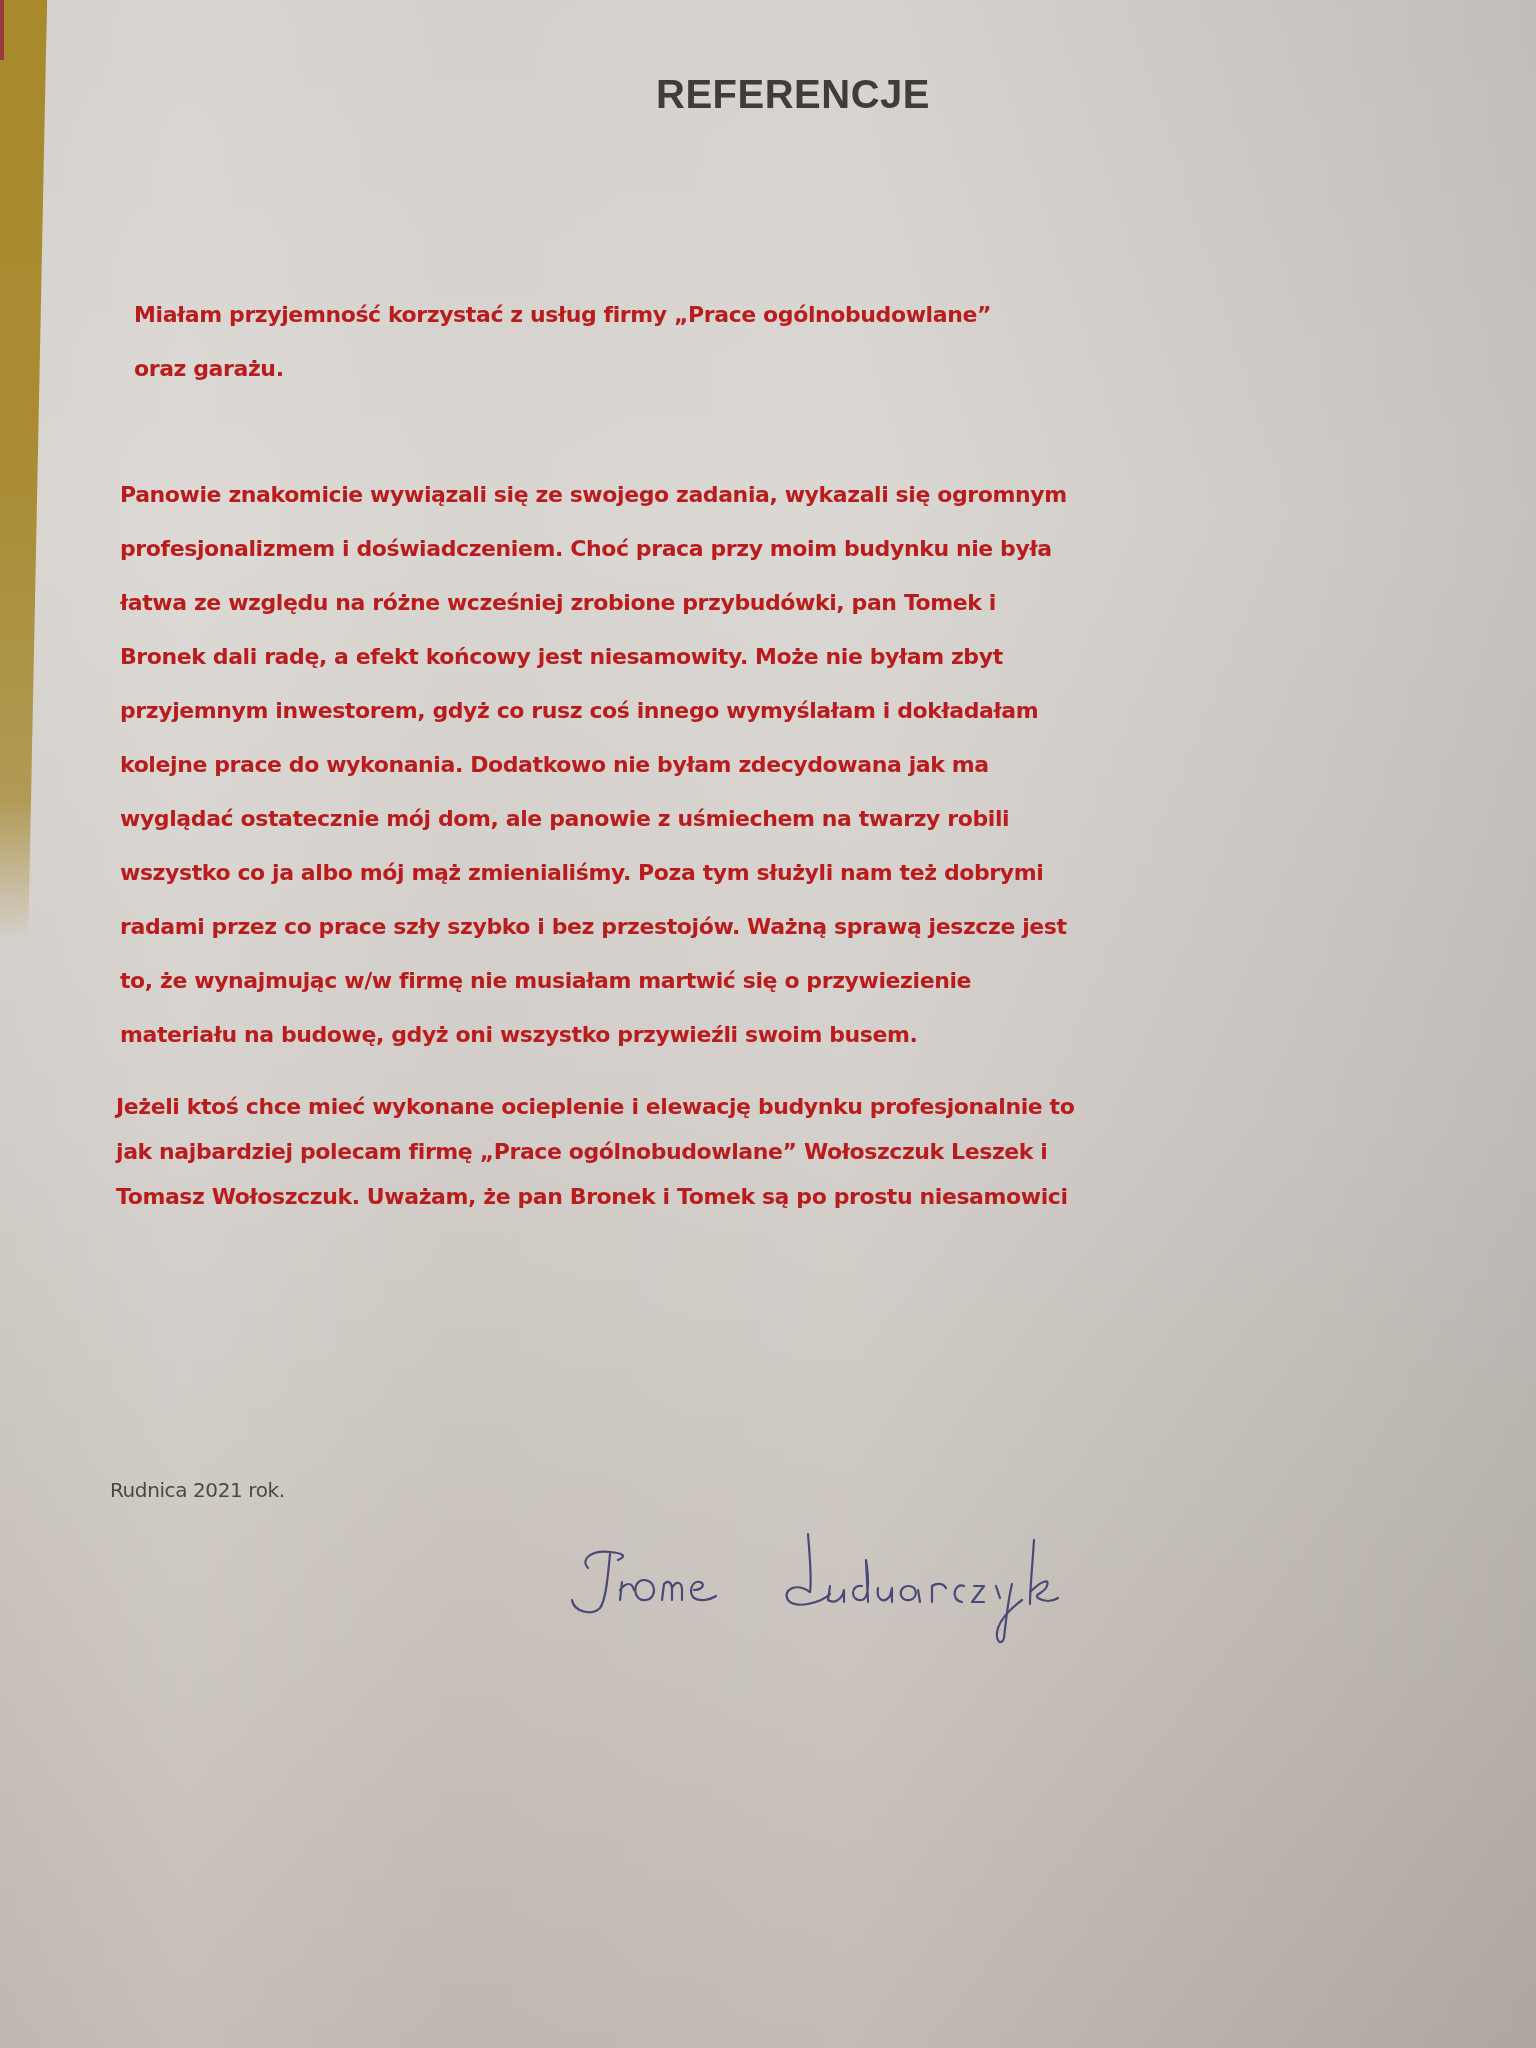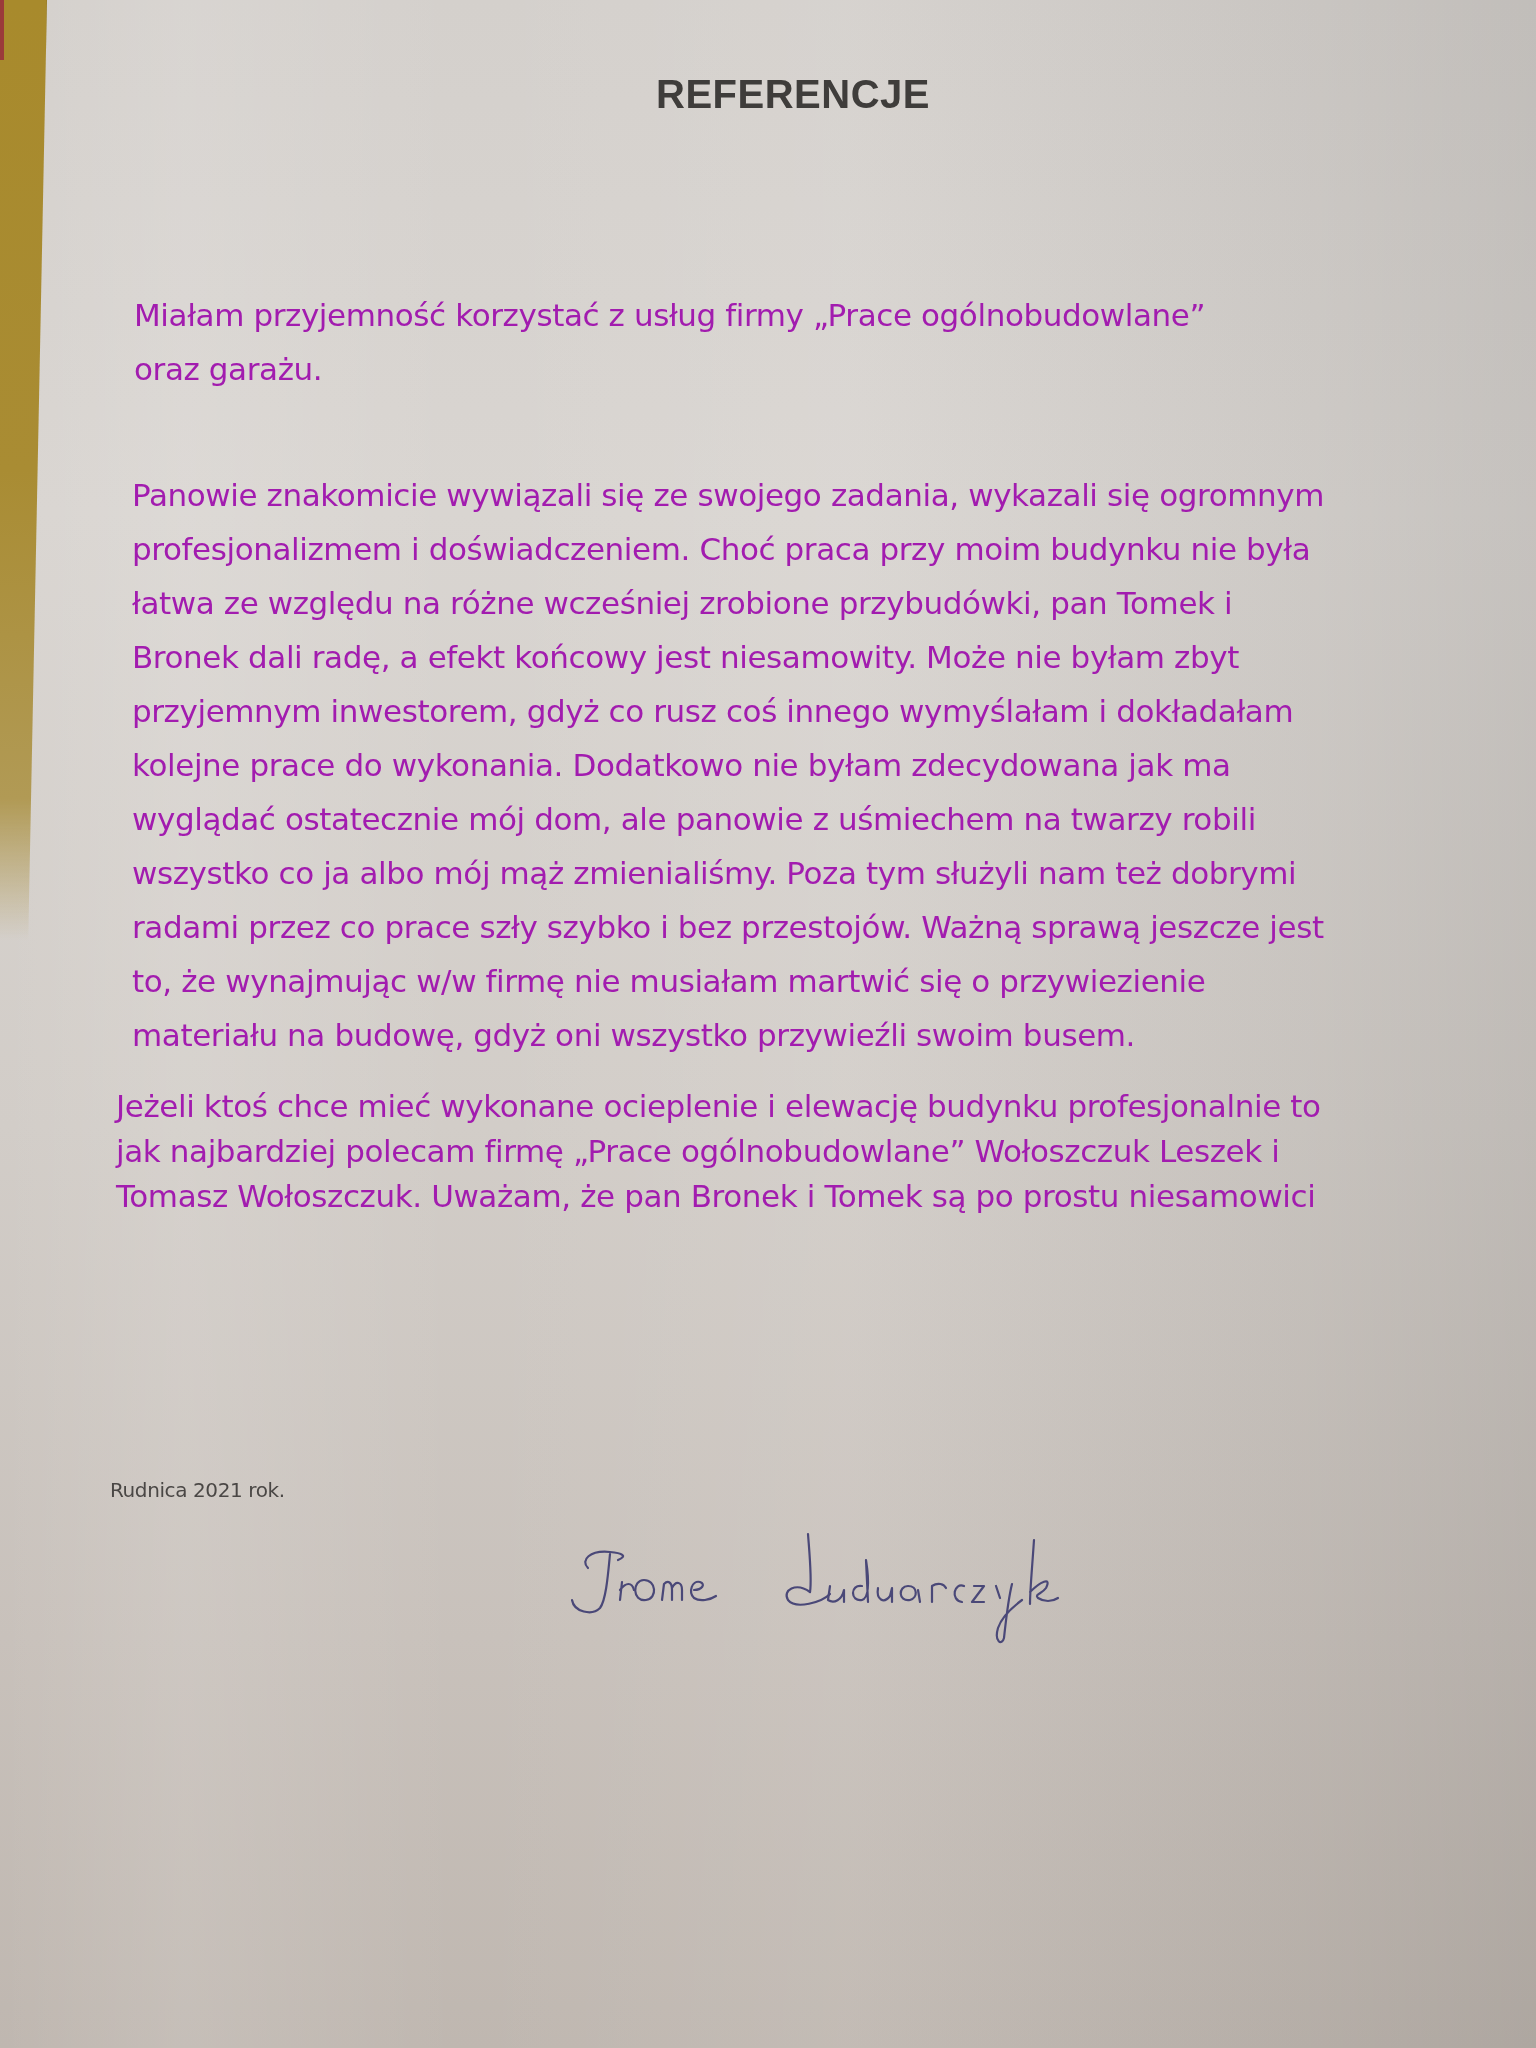--- a/index.html
+++ b/index.html
@@ -45,29 +45,30 @@
       text-align: center;
       font-family: "Liberation Sans", sans-serif;
       font-weight: bold;
       font-size: 40px;
       color: #3f3d3b;
       letter-spacing: 0.5px;
     }
     .text {
       position: absolute;
       font-family: "DejaVu Sans", sans-serif;
-      color: #a21caf;
-      font-size: 31px;
+      color: #b91c1c;
+      font-size: 22px;
       white-space: nowrap;
       letter-spacing: -0.4px;
       transform-origin: left top;
+      font-weight: bold;
     }
     .line { display: block; height: 54px; line-height: 54px; }
     .p1 { left: 134px; top: 288px; }
-    .p2 { left: 132px; top: 468px; }
+    .p2 { left: 120px; top: 468px; }
     .p3 { left: 108px; top: 1084px; line-height: 46px; margin-left: 8px; }
     .p3 .line { height: 45px; line-height: 45px; }
     .date {
       position: absolute;
       left: 110px; top: 1478px;
       font-family: "DejaVu Sans", sans-serif;
       font-size: 20px;
       color: #4a4745;
       letter-spacing: -0.4px;
     }

